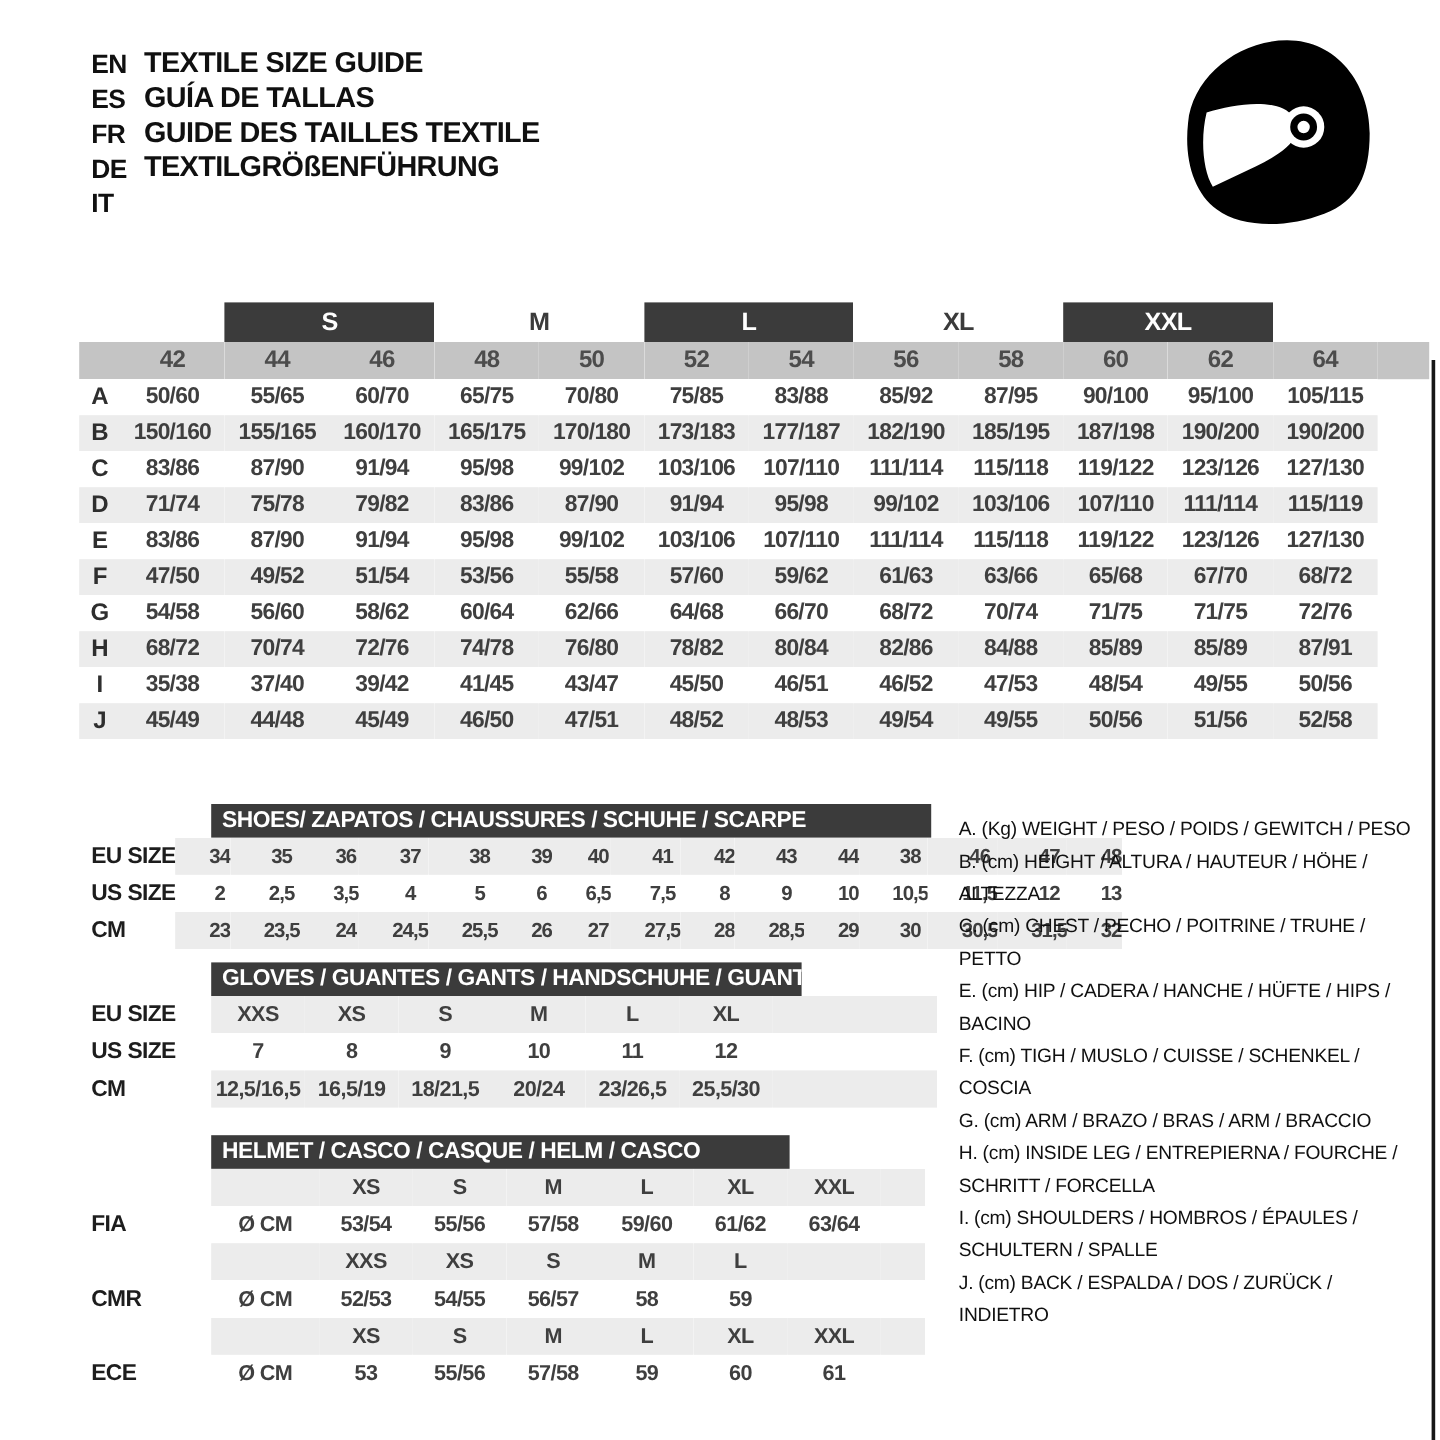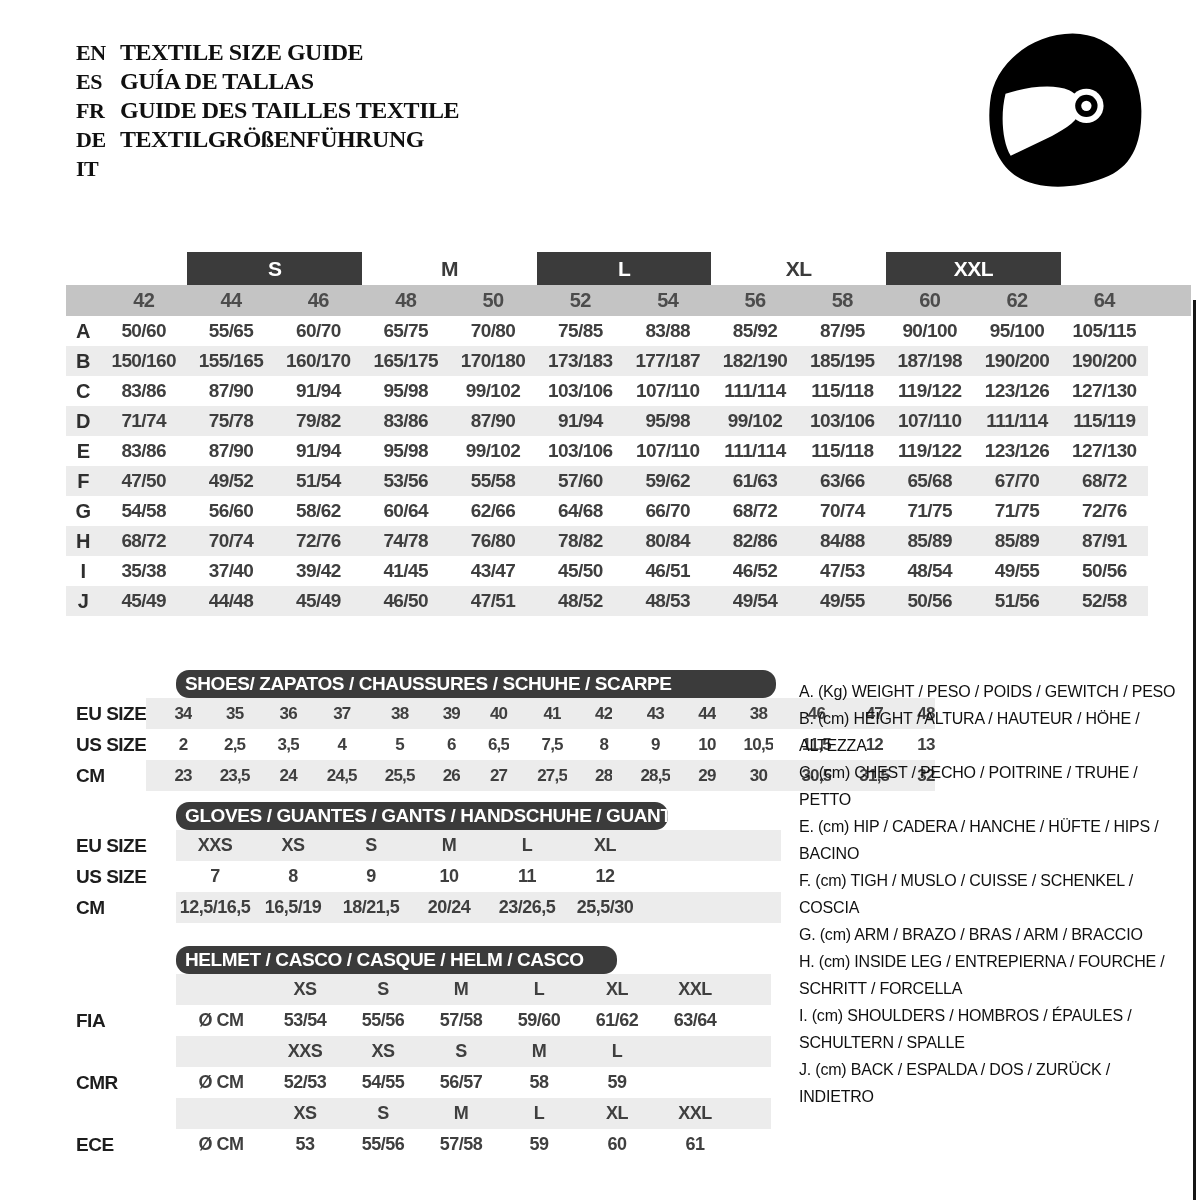--- a/index.html
+++ b/index.html
@@ -1,21 +1,21 @@
 <!DOCTYPE html>
 <html><head>
 <meta charset="utf-8">
 <style>
   html,body{margin:0;padding:0;}
   body{width:1200px;height:1200px;background:#ffffff;font-family:"Liberation Sans",sans-serif;position:relative;overflow:hidden;color:#3d3d3d;}
   .canvas{position:absolute;inset:0;}
 
   
   #lang-list{position:absolute;left:76px;top:38px;}
-  .lang-row{display:flex;height:29px;align-items:center;font-family:Liberation Serif, serif;}
+  .lang-row{display:flex;height:29px;align-items:flex-end;}
   .lang-code{width:44px;font-weight:bold;font-size:22px;color:#101010;letter-spacing:-0.5px;}
   .lang-label{font-weight:bold;font-size:24px;color:#101010;letter-spacing:-0.5px;white-space:nowrap;}
 
   
   #helmet-icon{position:absolute;left:978px;top:25px;width:172px;height:172px;}
 
   
   #main-table{position:absolute;left:66px;top:252px;width:1082px;border-collapse:collapse;table-layout:fixed;}
   #main-table td{padding:0;text-align:center;vertical-align:middle;font-weight:bold;font-size:19px;letter-spacing:-0.6px;color:#3f3f3f;height:30px;white-space:nowrap;overflow:hidden;}
   #main-table tr.band-row td{height:33px;}
@@ -25,21 +25,21 @@
   #main-table tr.num-row td{background:#c4c4c4;height:31px;color:#4c4c4c;font-size:20px;}
   #main-table tr.stripe td{background:#ececec;}
   #main-table td.row-label{font-size:20px;color:#2e2e2e;}
   #num-ext{position:absolute;left:1148px;top:285px;width:43px;height:31px;background:#c4c4c4;}
 
   
   .section{position:absolute;left:66px;width:722px;}
   #shoes-section{top:670px;}
   #gloves-section{top:802px;}
   #helmet-section{top:946px;}
-  .sec-bar{margin-left:110px;height:28px;background:#3b3b3b;color:#ffffff;font-weight:bold;font-size:19px;line-height:28px;padding-left:9px;letter-spacing:-0.4px;box-sizing:border-box;white-space:nowrap;overflow:hidden;border-radius:13px;}
+  .sec-bar{margin-left:110px;height:28px;background:#3b3b3b;color:#ffffff;font-weight:bold;font-size:19px;line-height:28px;padding-left:9px;letter-spacing:-0.4px;box-sizing:border-box;white-space:nowrap;overflow:hidden;}
   .sec-table{border-collapse:collapse;table-layout:fixed;}
   .sec-table td{padding:0;height:31px;text-align:center;vertical-align:middle;font-weight:bold;font-size:18px;letter-spacing:-0.5px;color:#3f3f3f;white-space:nowrap;overflow:hidden;}
   .sec-table td.sec-label{text-align:left;padding-left:10px;font-size:19px;color:#1d1d1d;}
   .sec-table tr.shaded td:not(.sec-label){background:#ececec;}
   #shoes-table td.val{font-size:17px;letter-spacing:-0.8px;padding-left:28px;}
   #gloves-table td.val{font-size:18px;}
   #helmet-table td.val{font-size:18px;}
 
   
   #legend{position:absolute;left:799px;top:678px;width:382px;}
@@ -400,21 +400,21 @@
             <td class="val">20/24</td>
             <td class="val">23/26,5</td>
             <td class="val">25,5/30</td>
             <td class="val filler"></td>
           </tr>
         </tbody>
     </table>
   </div>
 
   <div class="section" id="helmet-section">
-    <div class="sec-bar" style="width:441px">HELMET / CASCO / CASQUE / HELM / CASCO</div>
+    <div class="sec-bar" style="width:482px">HELMET / CASCO / CASQUE / HELM / CASCO</div>
     <table class="sec-table" id="helmet-table">
         <colgroup>
           <col style="width: 110px;">
           <col style="width: 90px;">
           <col style="width: 78px;">
           <col style="width: 78px;">
           <col style="width: 78px;">
           <col style="width: 78px;">
           <col style="width: 78px;">
           <col style="width: 78px;">

